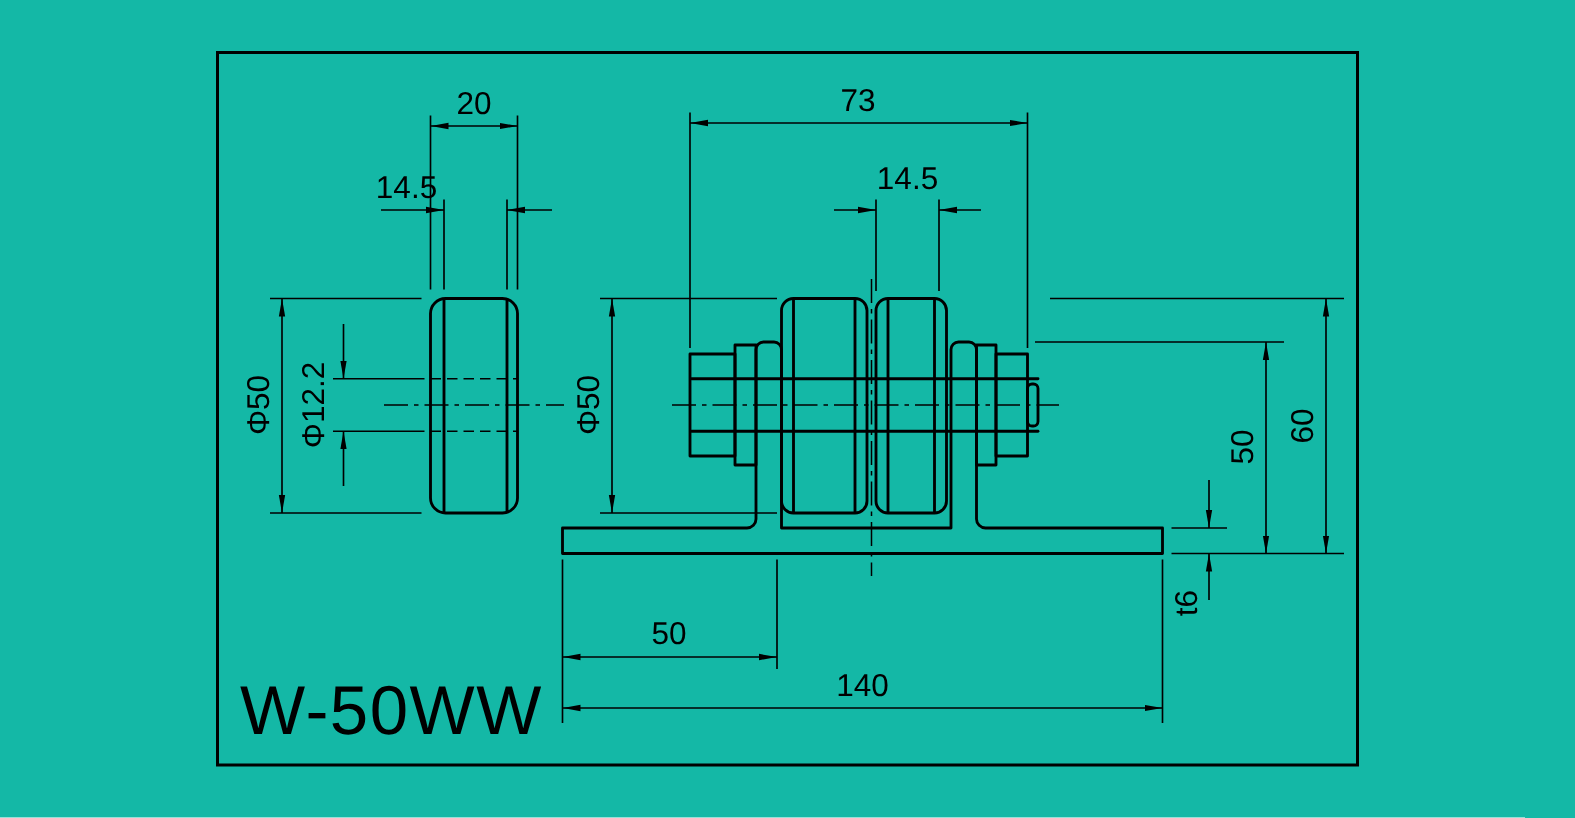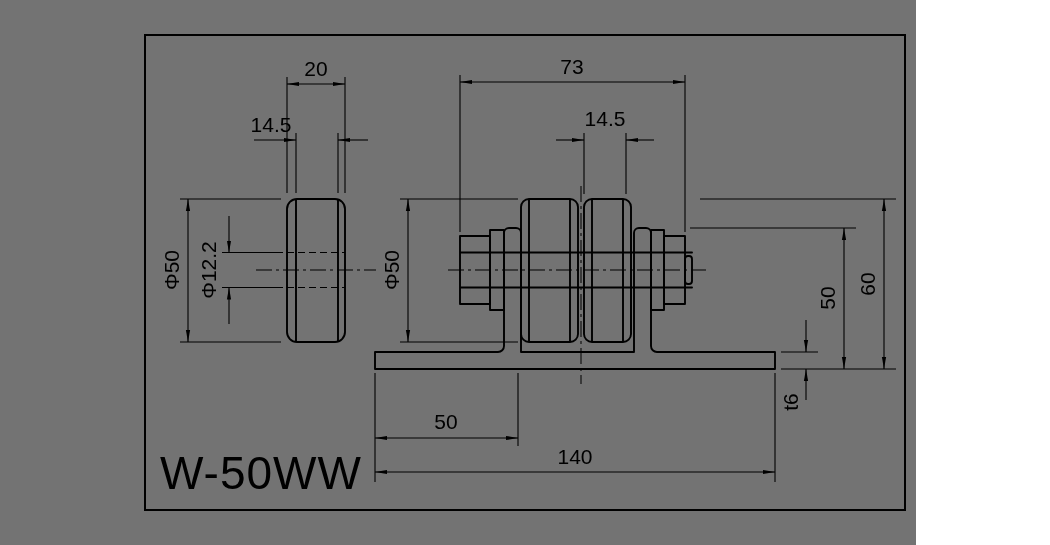--- a/index.html
+++ b/index.html
@@ -1,17 +1,17 @@
 <!DOCTYPE html>
 <html><head>
 <meta charset="utf-8">
 <style>
   html, body { margin: 0; padding: 0; background: #ffffff; }
   .canvas {
-    width: 916px; height: 545px; background: #737373;
+    width: 1050px; height: 545px; background: #14b8a6;
     position: relative; overflow: hidden;
     font-family: "Liberation Sans", sans-serif;
   }
   svg { display: block; }
   .obj    { fill: none; stroke: #000; stroke-width: 1.9; stroke-linejoin: round; stroke-linecap: round; }
   .center { fill: none; stroke: #000; stroke-width: 1; stroke-dasharray: 16 4 3 4; }
   .hidden { fill: none; stroke: #000; stroke-width: 1.1; stroke-dasharray: 7 4; }
   .dim    { fill: none; stroke: #000; stroke-width: 1.1; }
   .dim-label {
     font-family: "Liberation Sans", sans-serif;

